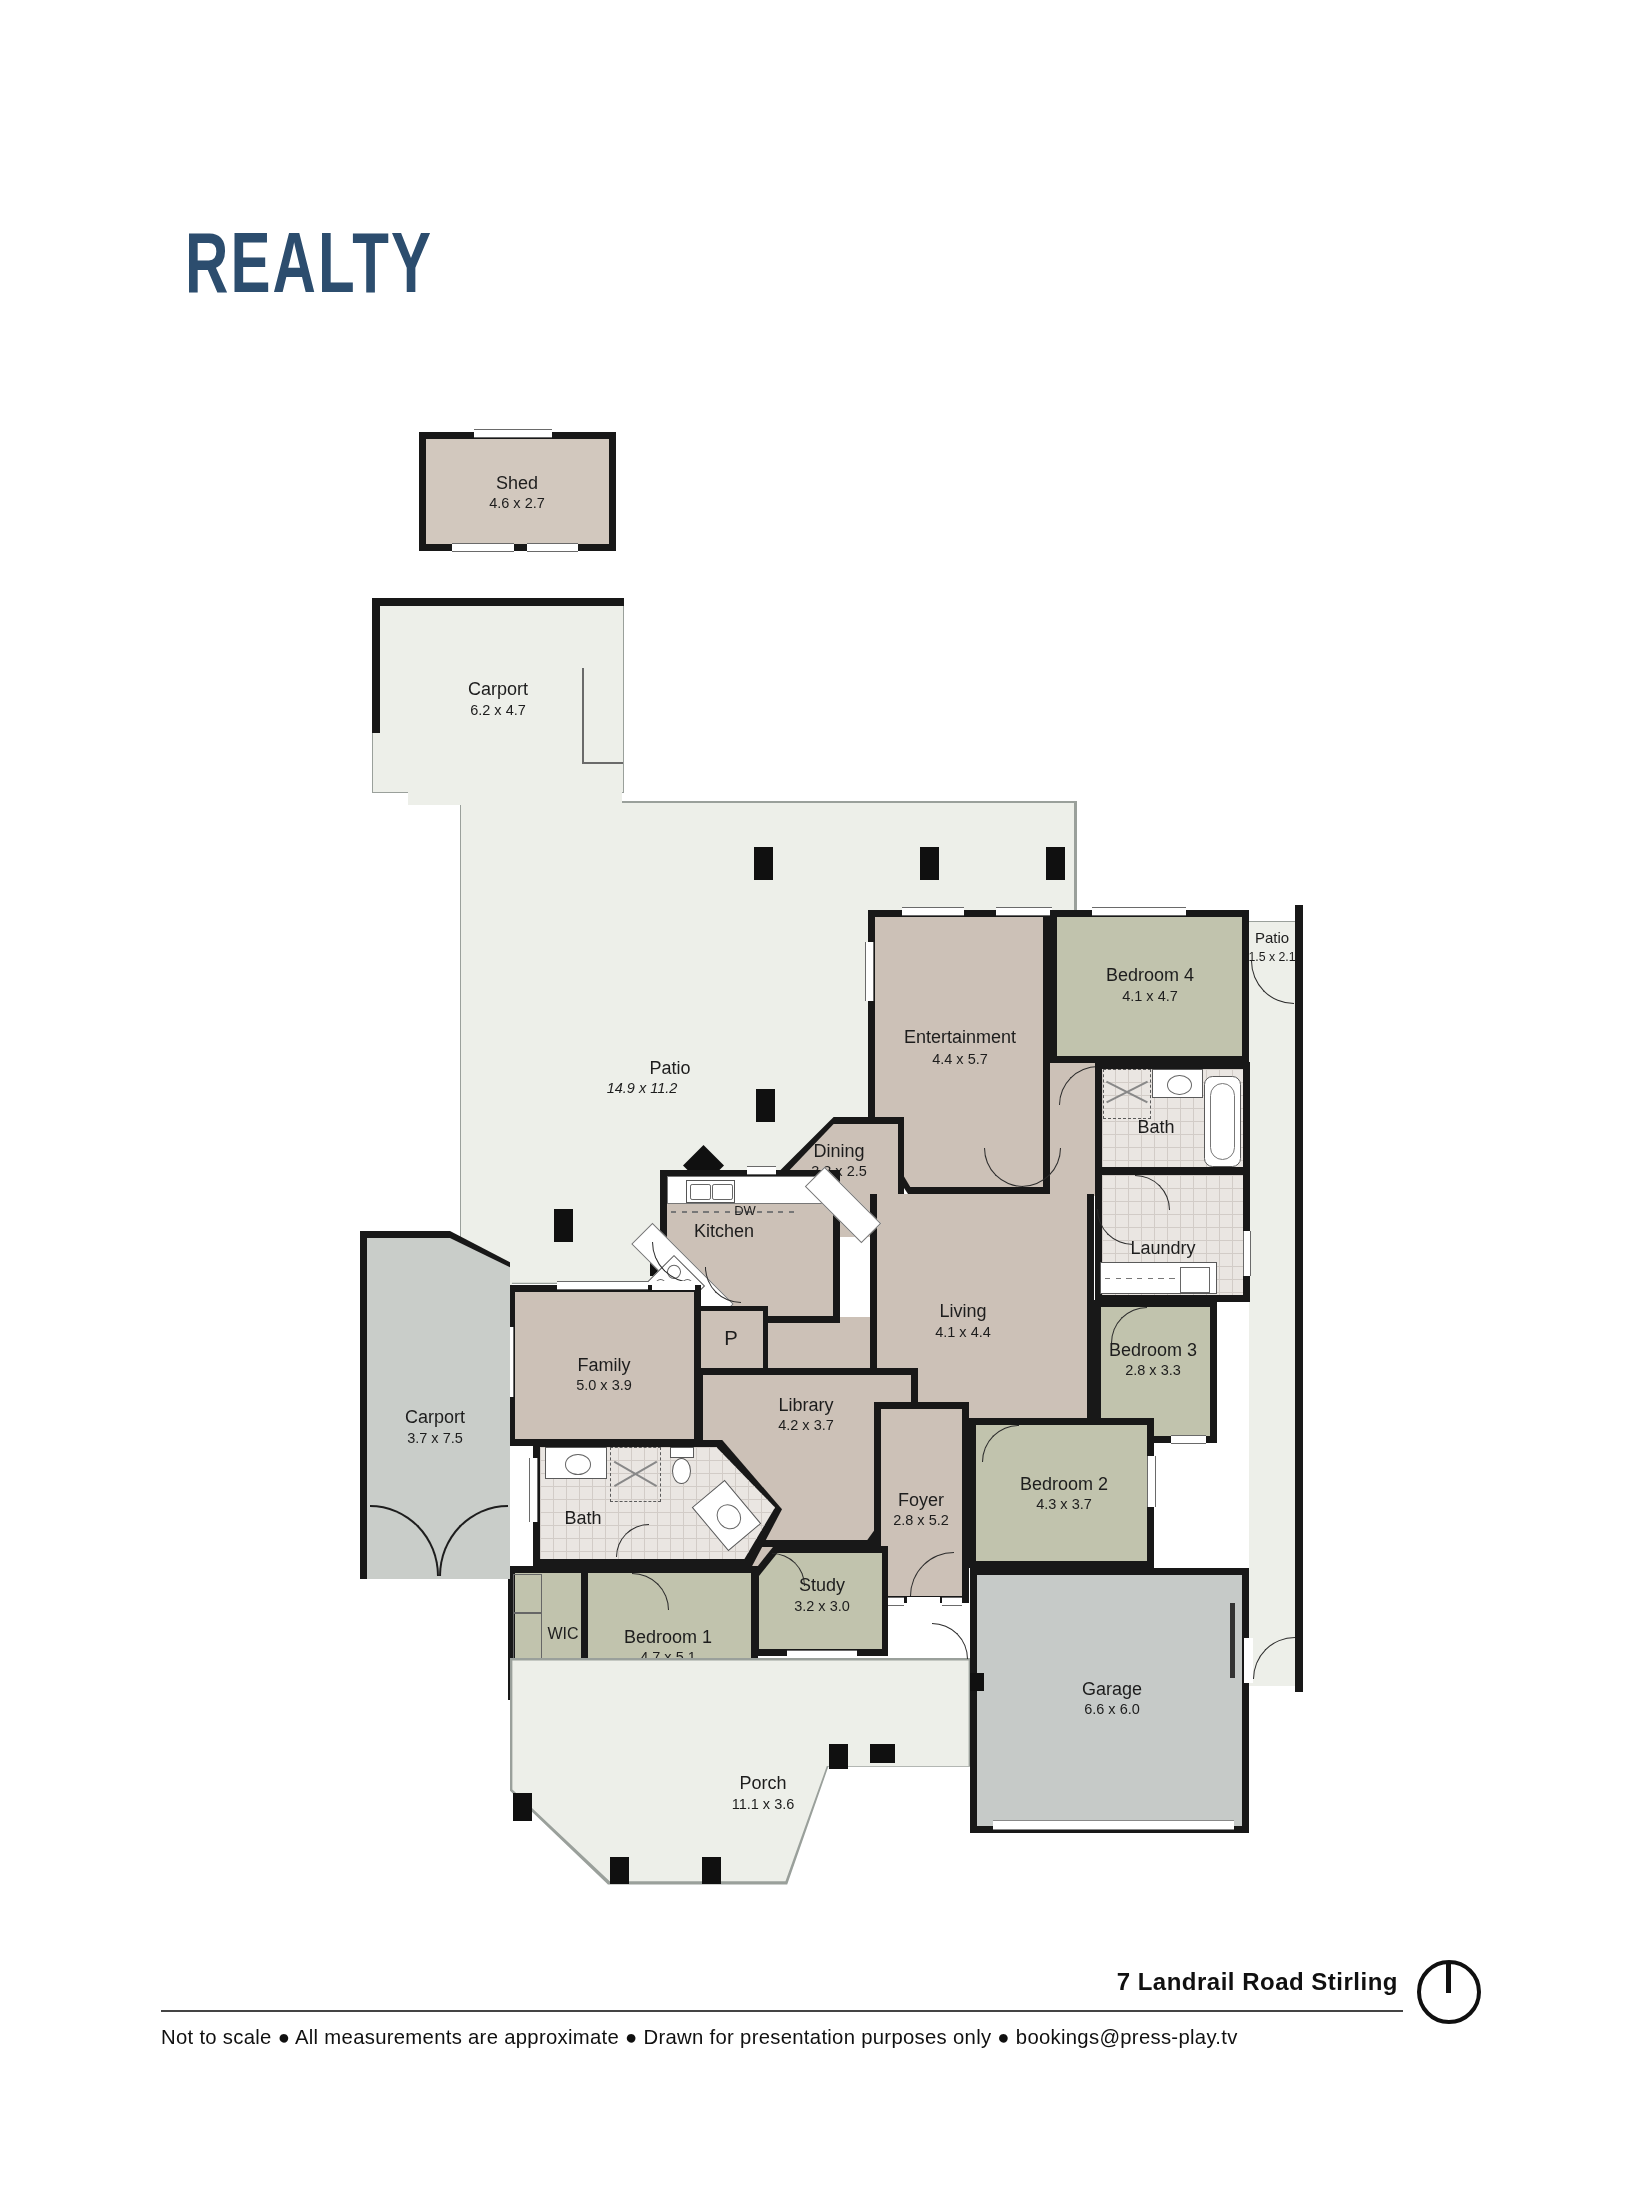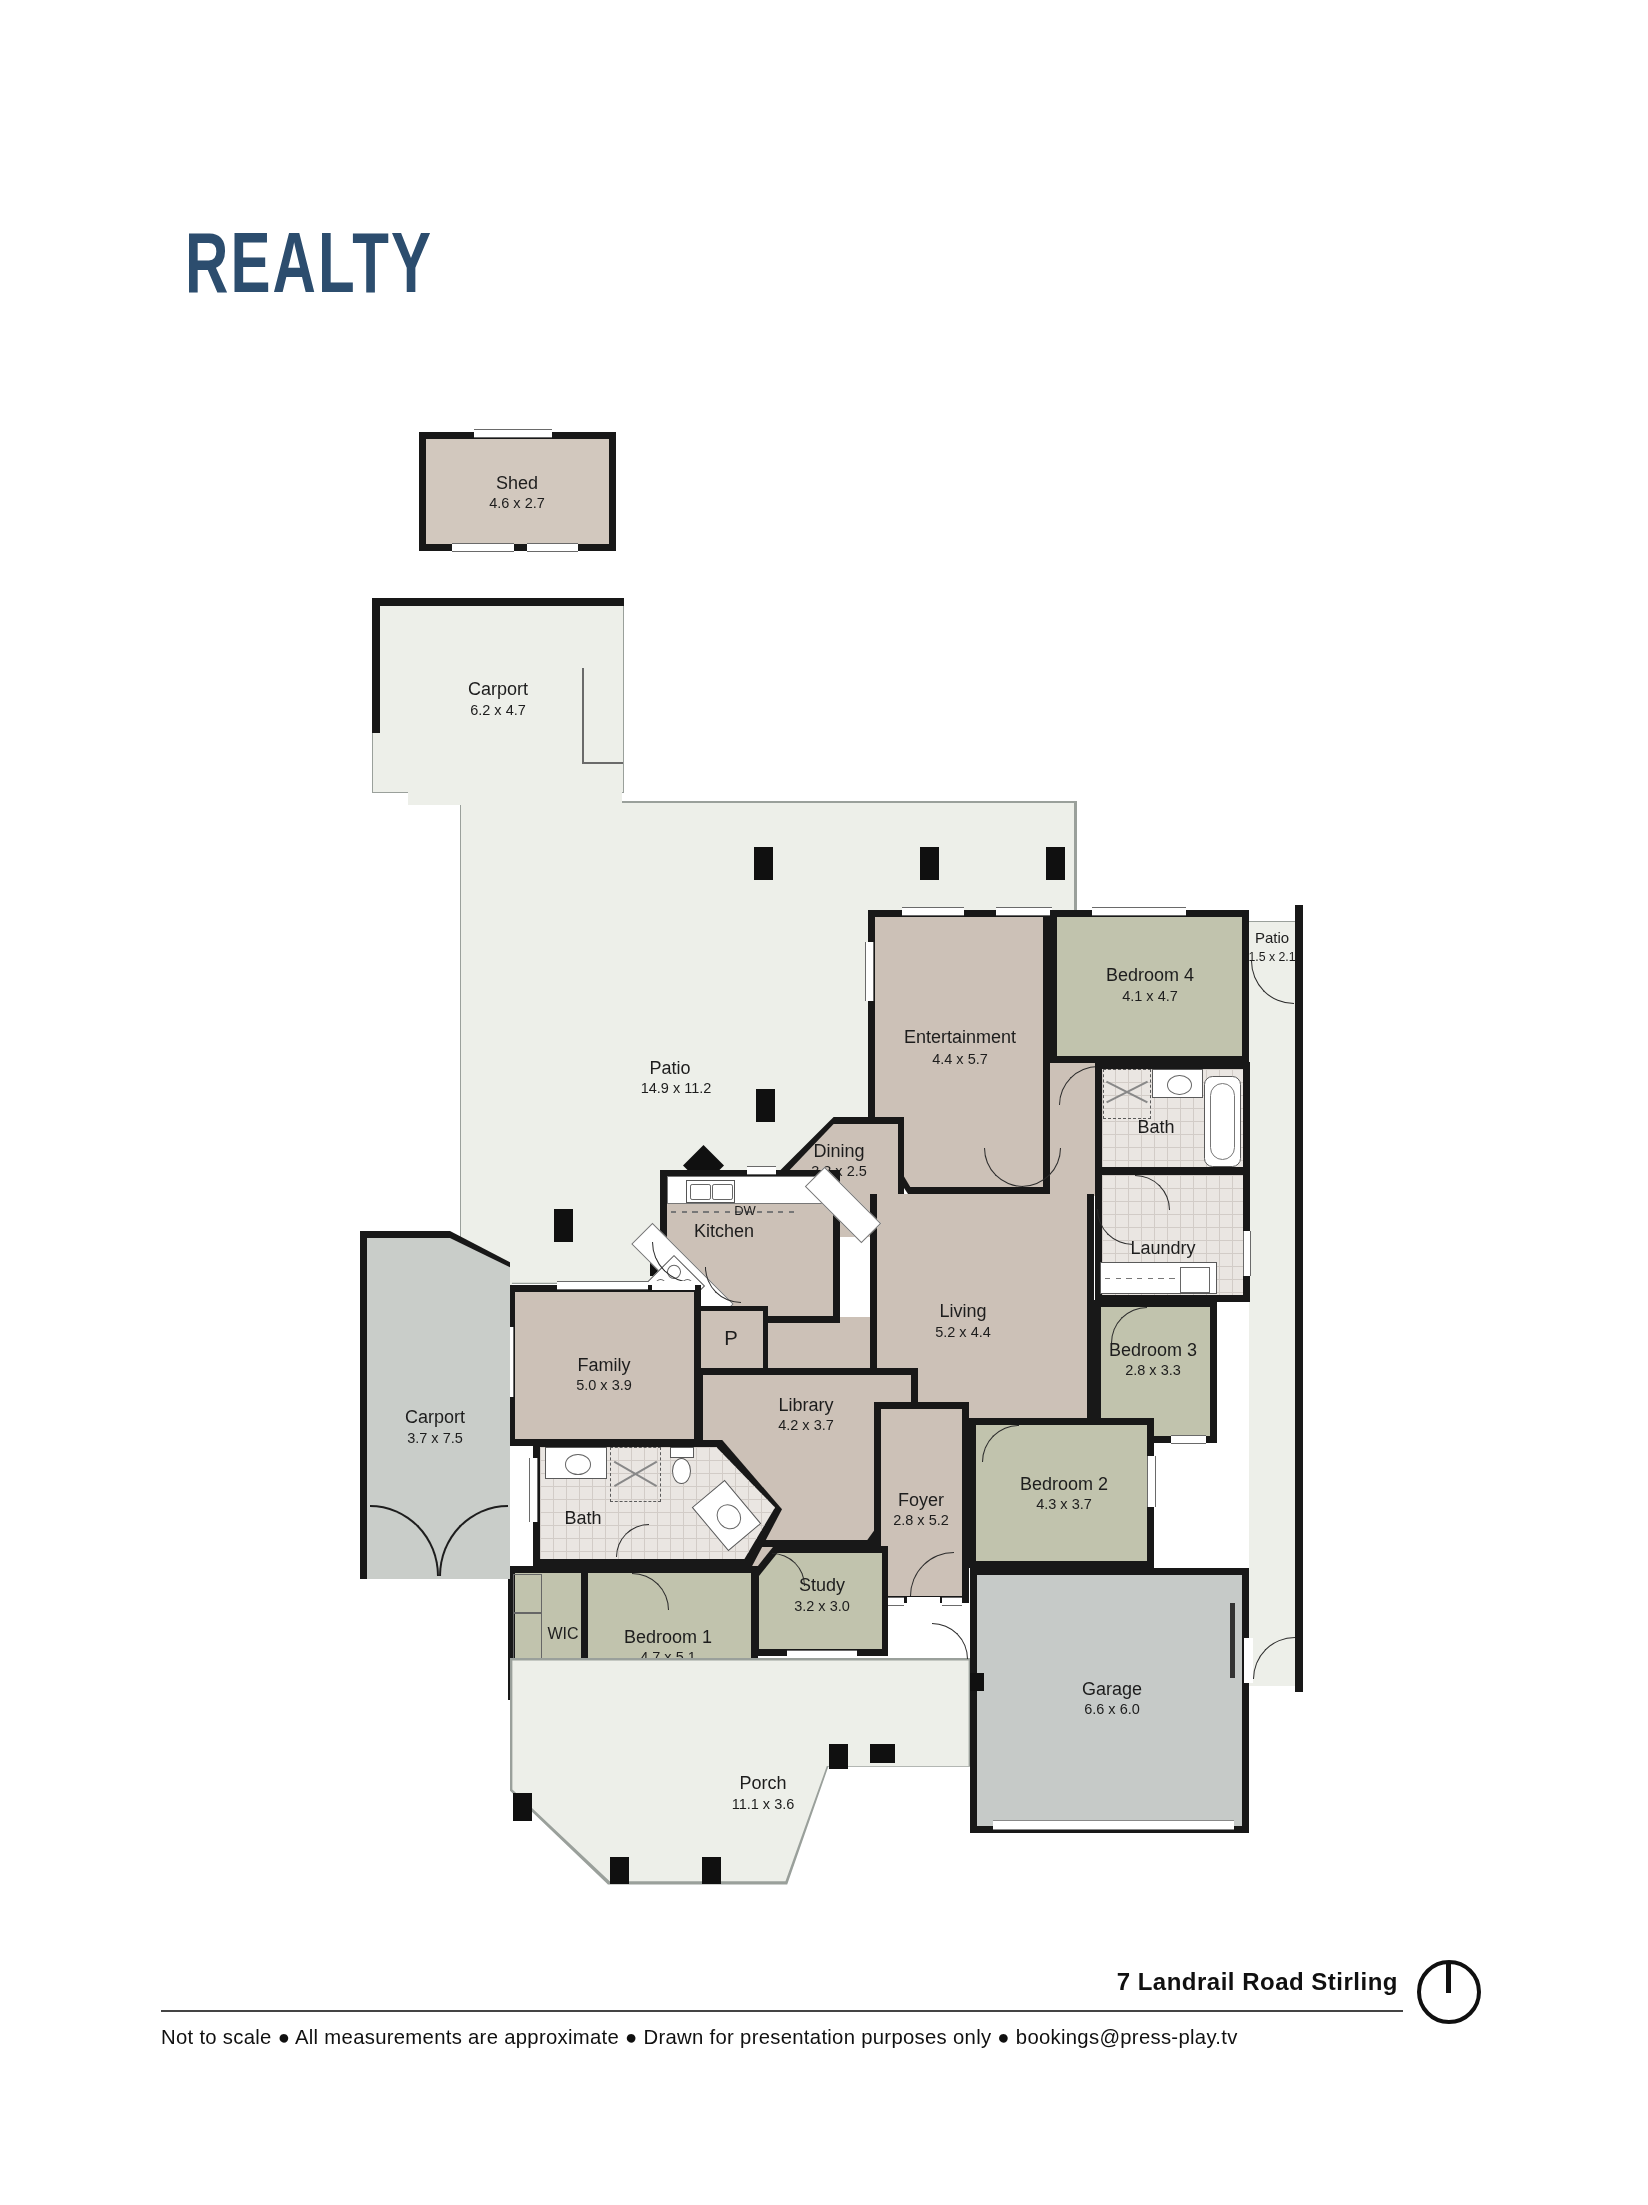--- a/index.html
+++ b/index.html
@@ -61,21 +61,21 @@
   <div class="thin" style="left:582px;top:762px;width:41px;height:1.6px;background:#6a6a6a;"></div>
   <div class="lbl" style="left:498px;top:689px;">Carport</div>
   <div class="lbl dim" style="left:498px;top:710px;">6.2 x 4.7</div>
 
   <div class="shape" style="left:460px;top:801px;width:617px;height:497px;background:#9aa09b;
               clip-path:polygon(0% 0%,100% 0%,100% 23.1%,66.6% 23.1%,66.6% 79.4%,60.8% 85.9%,39.1% 85.9%,39.1% 97.2%,8.3% 97.2%,8.3% 99.4%,0% 99.4%);"></div>
   <div class="shape patio" style="left:461px;top:803px;width:613px;height:494px;
               clip-path:polygon(0% 0%,100% 0%,100% 23%,66.6% 23%,66.6% 79.3%,60.8% 85.8%,39.1% 85.8%,39.1% 97.1%,8.3% 97.1%,8.3% 99.3%,0% 99.3%);"></div>
   <div class="shape patio" style="left:408px;top:791px;width:214px;height:14px;"></div>
   <div class="lbl" style="left:670px;top:1068px;">Patio</div>
-  <div class="lbl dim" style="left:676px;top:1088px;">14.9 x 11.2</div>
+  <div class="lbl dim" style="left:642px;top:1088px;font-style:italic;">14.9 x 11.2</div>
 
   <div class="post" style="left:754px;top:847px;width:19px;height:33px;"></div>
   <div class="post" style="left:920px;top:847px;width:19px;height:33px;"></div>
   <div class="post" style="left:1046px;top:847px;width:19px;height:33px;"></div>
   <div class="post" style="left:756px;top:1089px;width:19px;height:33px;"></div>
   <div class="post" style="left:554px;top:1209px;width:19px;height:33px;"></div>
   <div class="post" style="left:650px;top:1243px;width:19px;height:33px;"></div>
   <div class="post" style="left:689px;top:1151px;width:29px;height:29px;transform:rotate(45deg);"></div>
 
   <div class="shape patio" style="left:1249px;top:921px;width:46px;height:765px;border-top:1.6px solid #9aa09b;box-sizing:border-box;"></div>
@@ -142,21 +142,21 @@
   <div class="arc" style="left:1111px;top:1307px;width:36px;height:36px;border-left:1.6px solid #2b2b2b;border-top:1.6px solid #2b2b2b;border-top-left-radius:100% 100%;"></div>
 
   <div class="shape" style="left:776px;top:1117px;width:128px;height:120px;background:#181818;
               clip-path:polygon(45% 0,100% 0,100% 100%,0 100%,0 48%);"></div>
   <div class="shape tan" style="left:783px;top:1124px;width:115px;height:113px;clip-path:polygon(44% 0,100% 0,100% 100%,0 100%,0 47%);"></div>
   <div class="lbl" style="left:839px;top:1151px;">Dining</div>
   <div class="lbl dim" style="left:839px;top:1171px;">3.8 x 2.5</div>
 
   <div class="room tan" style="left:870px;top:1194px;width:224px;height:252px;border-top:none;"></div>
   <div class="lbl" style="left:963px;top:1311px;">Living</div>
-  <div class="lbl dim" style="left:963px;top:1332px;">5.2 x 4.4</div>
+  <div class="lbl dim" style="left:963px;top:1332px;">4.1 x 4.4</div>
   <div class="arc" style="left:1097px;top:1209px;width:36px;height:36px;border-left:1.6px solid #2b2b2b;border-bottom:1.6px solid #2b2b2b;border-bottom-left-radius:100% 100%;"></div>
 
   <div class="room tan" style="left:660px;top:1170px;width:180px;height:153px;"></div>
   <div class="fix" style="left:667px;top:1176px;width:166px;height:28px;border:1.1px solid #777;"></div>
   <div class="fix" style="left:803px;top:1191px;width:80px;height:28px;border:1.1px solid #777;transform:rotate(45deg);"></div>
   <div class="fix" style="left:686px;top:1180px;width:49px;height:22.5px;border:1.6px solid #555;">
     <div class="abs" style="left:3.2px;top:2.7px;width:19px;height:14px;border:1.1px solid #666;border-radius:2.1px;"></div>
     <div class="abs" style="left:24.6px;top:2.7px;width:19px;height:14px;border:1.1px solid #666;border-radius:2.1px;"></div>
   </div>
   <div class="win" style="left:747px;top:1166px;width:29px;height:8.6px;"></div>

